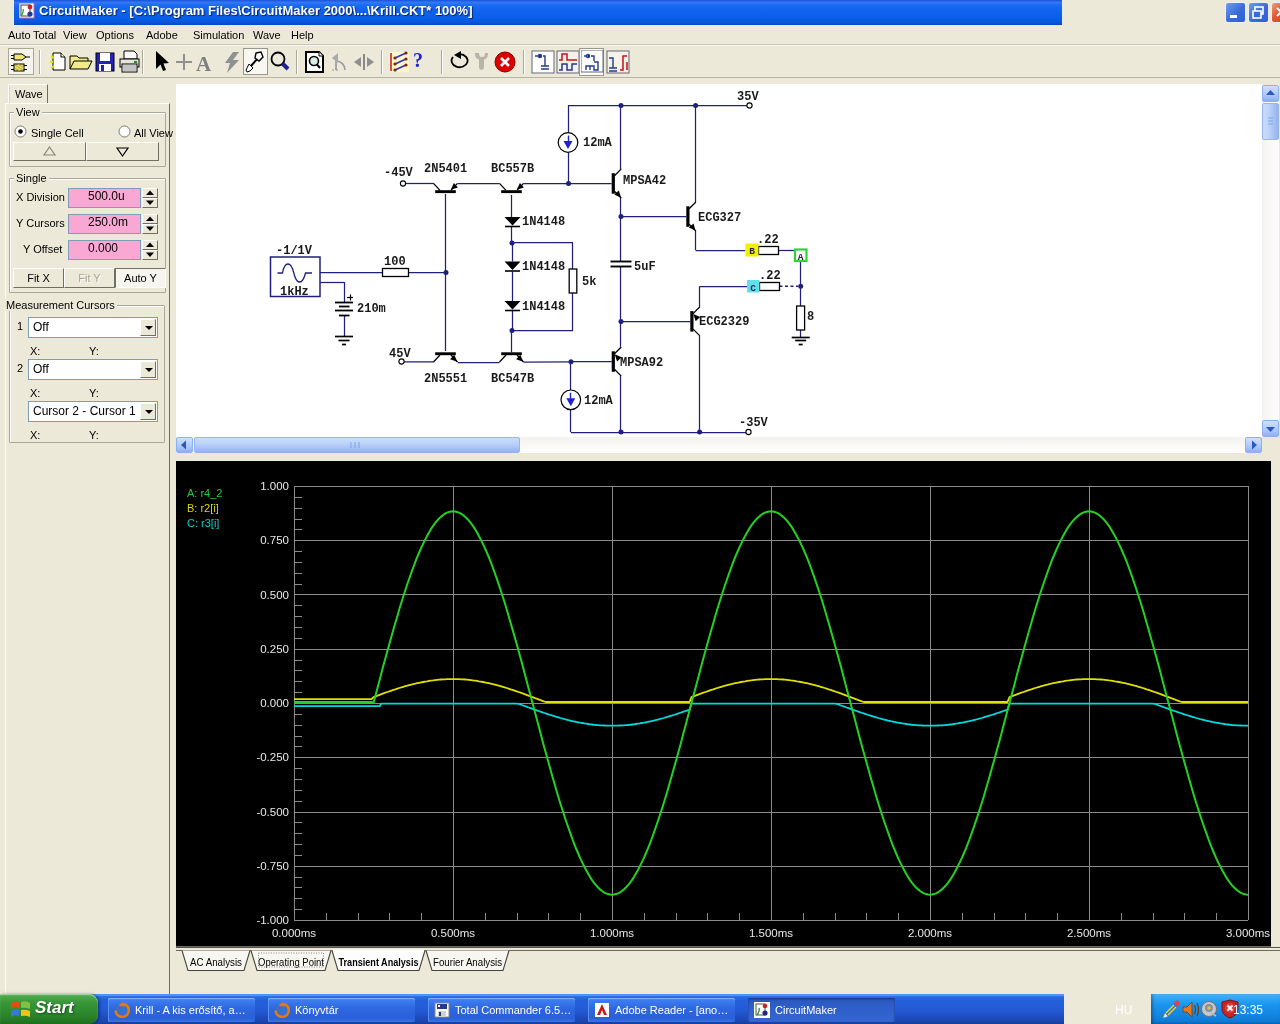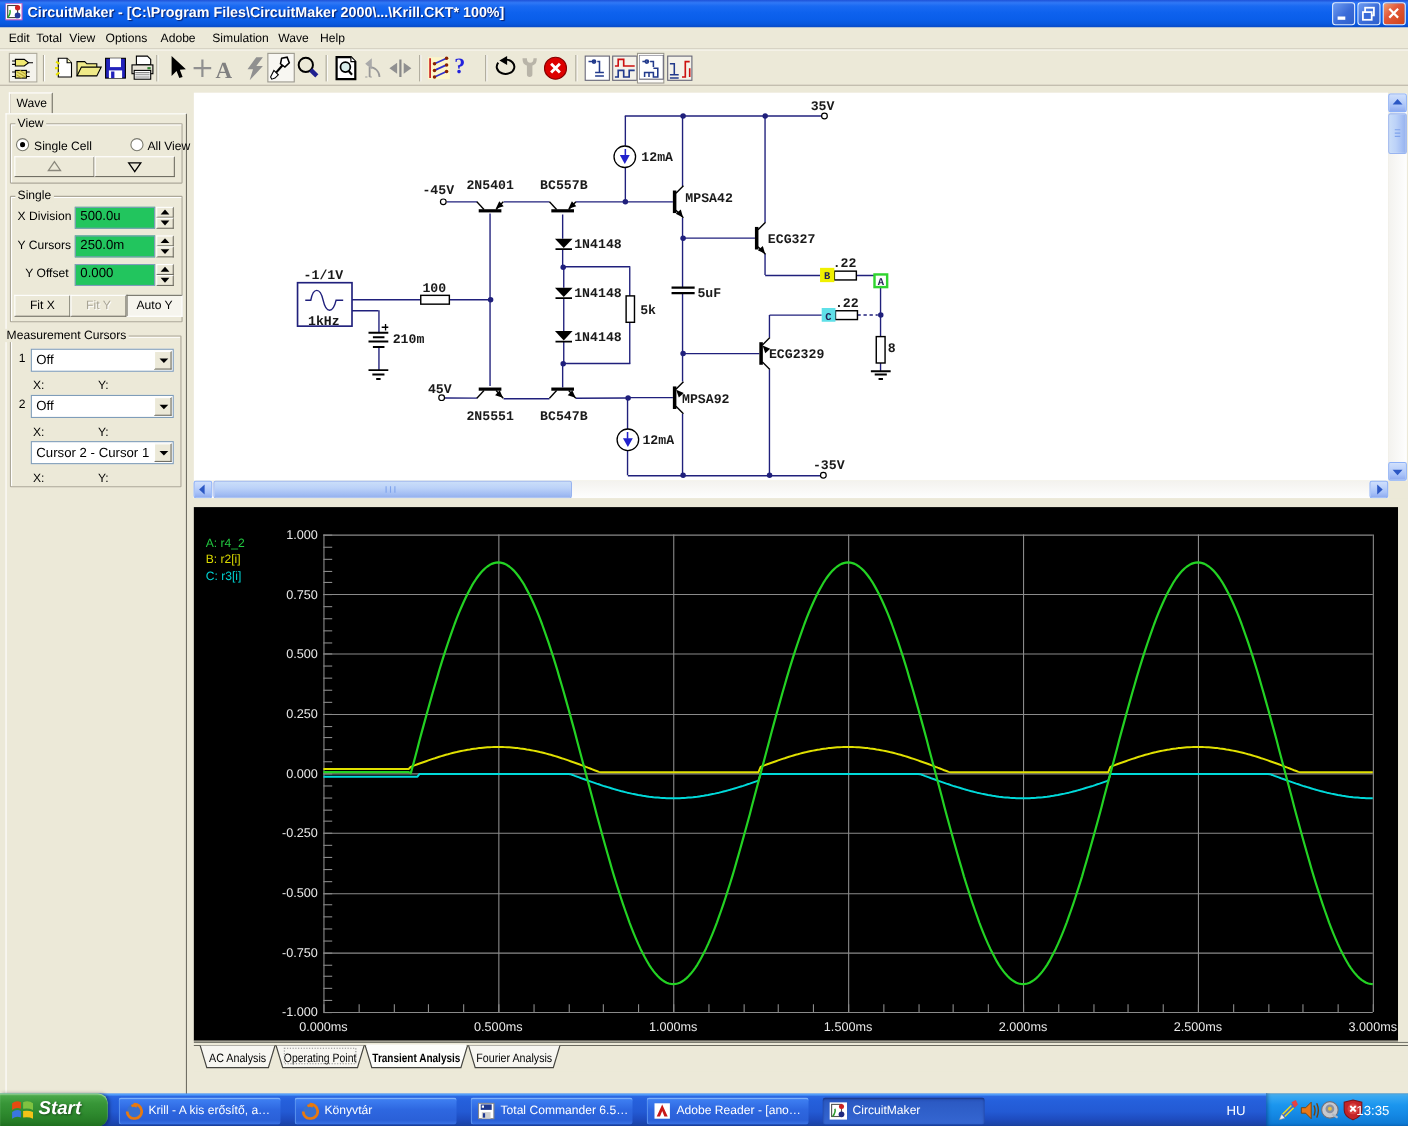--- a/index.html
+++ b/index.html
@@ -1,42 +1,42 @@
 <!DOCTYPE html>
 <html><head><meta charset="utf-8"><title>CircuitMaker</title><style>
 *{margin:0;padding:0;box-sizing:border-box}
 html,body{width:1280px;height:1024px;overflow:hidden;background:#ece9d8;
  font-family:"Liberation Sans",sans-serif;}
 .abs{position:absolute}
-#titlebar{left:0;top:0;width:1280px;height:25px;
+#titlebar{left:14px;top:0;width:1048px;height:25px;
  background:linear-gradient(180deg,#1e52d8 0%,#3078f6 10%,#1a6af2 22%,#0e62ee 45%,#0a5eea 70%,#0857dd 88%,#0748c4 100%);}
 #titlebar .ttl{position:absolute;left:25px;top:3px;color:#fff;font-size:13px;font-weight:bold;
  text-shadow:1px 1px 1px #0a2069;white-space:nowrap}
 .wbtn{position:absolute;top:2px;width:21px;height:21px;border-radius:3px;
  border:1px solid #e8f0fc;color:#fff;text-align:center;font-size:11px;line-height:19px}
 #menubar{left:0;top:25px;width:1280px;height:20px;background:#ece9d8;font-size:11px;color:#000}
 #menubar span{position:absolute;top:4px}
 #toolbar{left:0;top:45px;width:1280px;height:33px;background:#ece9d8;border-top:1px solid #f8f7f1}
 .tsep{position:absolute;top:4px;width:2px;height:24px;border-left:1px solid #aca899;border-right:1px solid #fff}
 #leftpanel{left:2px;top:80px;width:169px;height:908px;background:#ece9d8}
 .gbox{position:absolute;border:1px solid #aca899;border-radius:1px;box-shadow:inset 1px 1px 0 #fff}
 .glab{position:absolute;background:#ece9d8;font-size:11px;padding:0 2px;white-space:nowrap}
 .txt{position:absolute;font-size:11px;white-space:nowrap}
-.field{position:absolute;background:#22c55e;border:1px solid #7f9db9;font-size:12px;padding-left:4px}
+.field{position:absolute;background:#f9a8d4;border:1px solid #7f9db9;font-size:12px;padding-left:19px}
 .btn{position:absolute;background:#ece9d8;border:1px solid #a9a593;border-top-color:#fff;border-left-color:#fff;
  border-right-color:#716f64;border-bottom-color:#716f64;font-size:11px;text-align:center;color:#000}
 .spin{position:absolute;width:16px;background:#ece9d8}
 .spin .u,.spin .d{position:absolute;left:0;width:16px;background:#ece9d8;border:1px solid #fff;
  border-right-color:#716f64;border-bottom-color:#716f64;font-size:6px;text-align:center;color:#000}
 .combo{position:absolute;background:#fff;border:1px solid #7f9db9;font-size:12px}
 .combo .cv{position:absolute;left:4px;top:2px;white-space:nowrap}
 .combo .cb{position:absolute;right:1px;top:1px;bottom:1px;width:16px;background:#ece9d8;
  border:1px solid #fff;border-right-color:#716f64;border-bottom-color:#716f64}
 .carr{position:absolute;left:4px;top:6px;width:0;height:0;border:4px solid transparent;border-top:4px solid #000;border-bottom:none}
-#taskbar{left:0;top:994px;width:1152px;height:30px;
+#taskbar{left:0;top:994px;width:1064px;height:30px;
  background:linear-gradient(180deg,#4490f8 0%,#55a0fa 4%,#2c68e2 9%,#2560dc 22%,#235ad4 55%,#1e4cc0 78%,#1b45ab 93%,#173c96 100%)}
 .taskbtn{position:absolute;top:4px;width:147px;height:24px;border-radius:2px;
  background:linear-gradient(180deg,#5591f4 0%,#3c7cf0 10%,#2e67e0 45%,#2a60d8 85%,#3a72e4 100%);
  box-shadow:inset 0 1px 0 #7db0fa,inset 1px 0 0 #5a92ee;color:#fff;font-size:11px;line-height:24px;white-space:nowrap;overflow:hidden}
 .taskbtn .ic{position:absolute;left:6px;top:4px;width:16px;height:16px}
 .taskbtn .tx{position:absolute;left:27px;top:0}
 </style></head><body>
 <div class="abs" id="titlebar">
 <svg class="abs" style="left:5px;top:3px" width="17" height="17" viewBox="0 0 17 17">
 <rect x="0" y="0" width="15" height="15" fill="#fff" stroke="#d060c0"></rect>
@@ -51,21 +51,21 @@
       </svg></div>
 <div class="wbtn" style="left:1234px;background:linear-gradient(135deg,#6f9cf0 0%,#3a6bd8 55%,#2e60cc 100%)"><svg width="19" height="19">
         <rect x="6" y="4" width="8" height="7" fill="none" stroke="#fff" stroke-width="1.6"></rect>
         <rect x="4" y="8" width="8" height="7" fill="#3a6bd8" stroke="#fff" stroke-width="1.6"></rect>
       </svg></div>
 <div class="wbtn" style="left:1257px;background:linear-gradient(135deg,#f0a074 0%,#e2593a 40%,#cf4319 100%)"><svg width="19" height="19">
         <path d="M5 5 L13 13 M13 5 L5 13" stroke="#fff" stroke-width="2"></path>
       </svg></div>
 </div>
 <div class="abs" id="menubar">
-<span style="left:8px">Edit</span>
+<span style="left:8px">Auto</span>
     <span style="left:33px">Total</span>
     <span style="left:63px">View</span>
 <span style="left:96px">Options</span>
     <span style="left:146px">Adobe</span>
     <span style="left:193px">Simulation</span>
 <span style="left:253px">Wave</span>
     <span style="left:291px">Help</span>
 <div style="position:absolute;left:0;top:19px;width:1280px;height:0;border-top:1px solid #c9c5b6"></div>
 </div>
 <div class="abs" id="toolbar">

